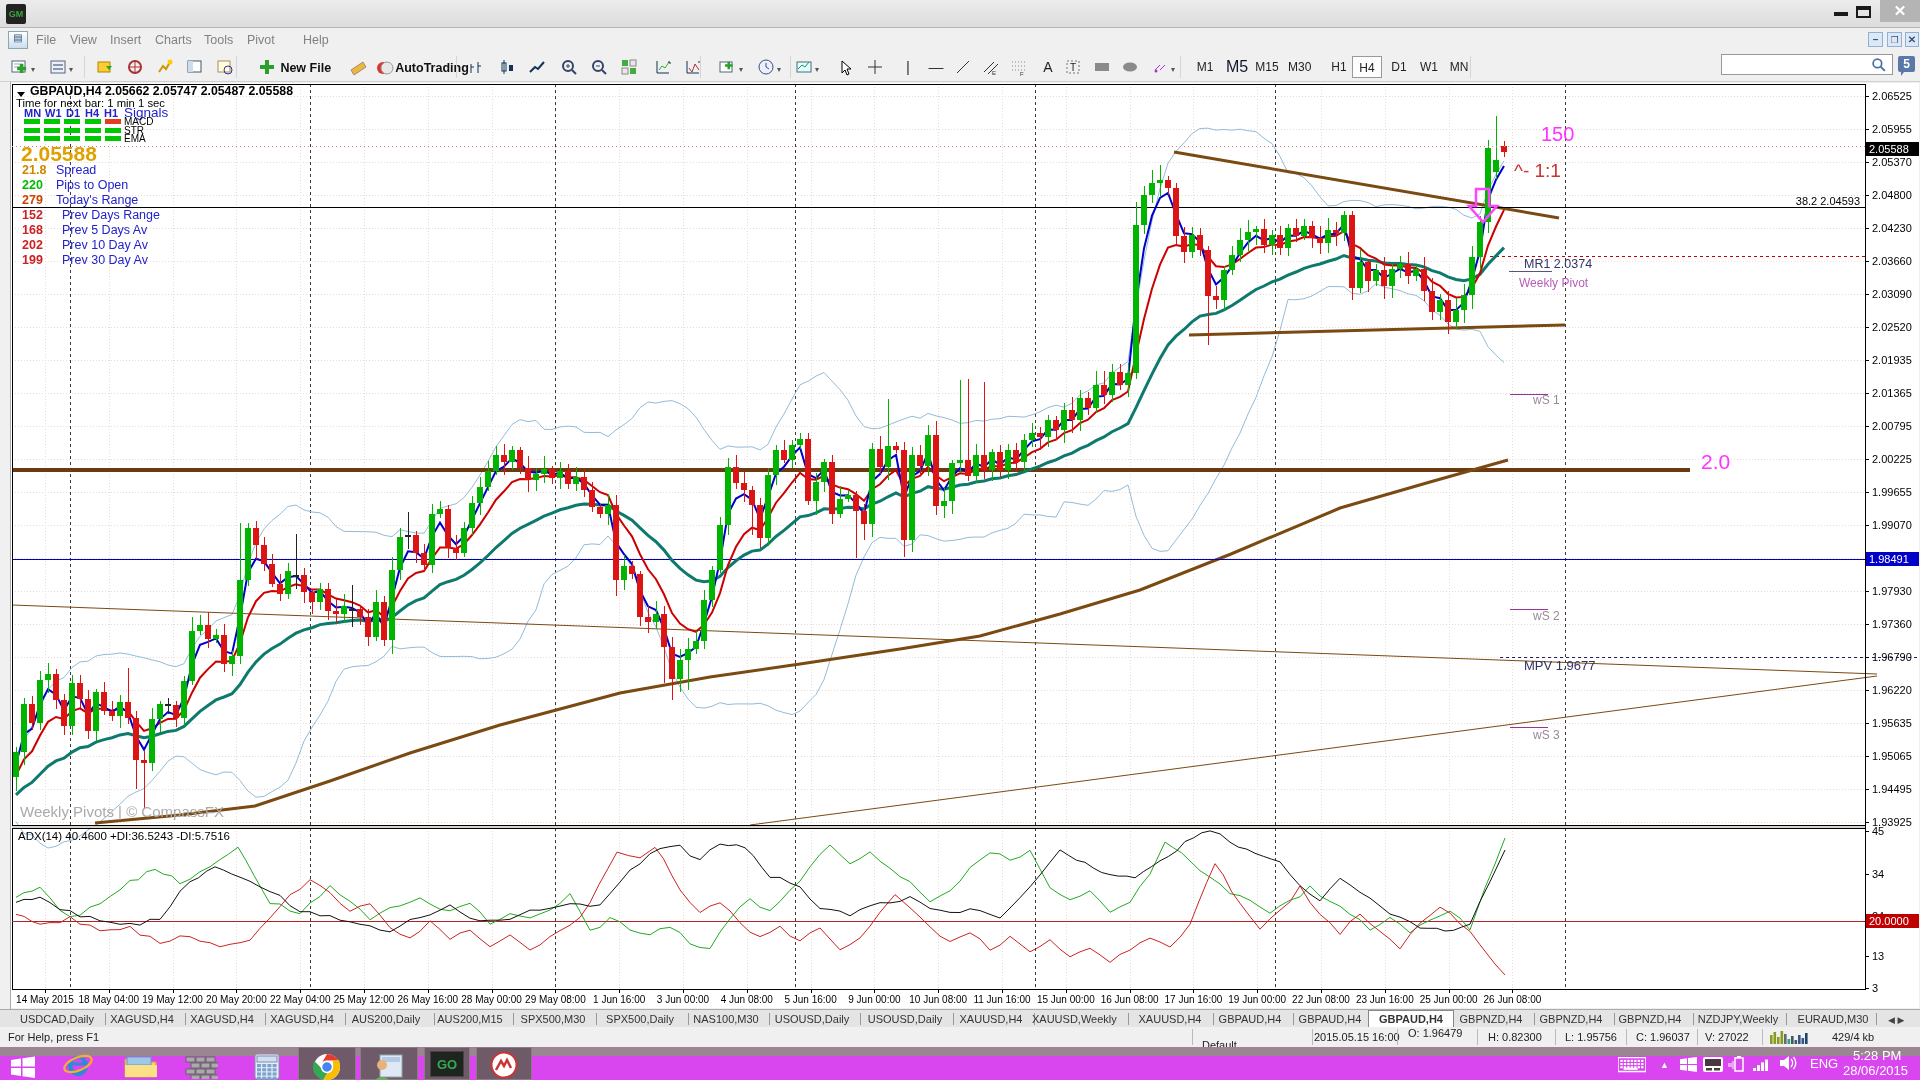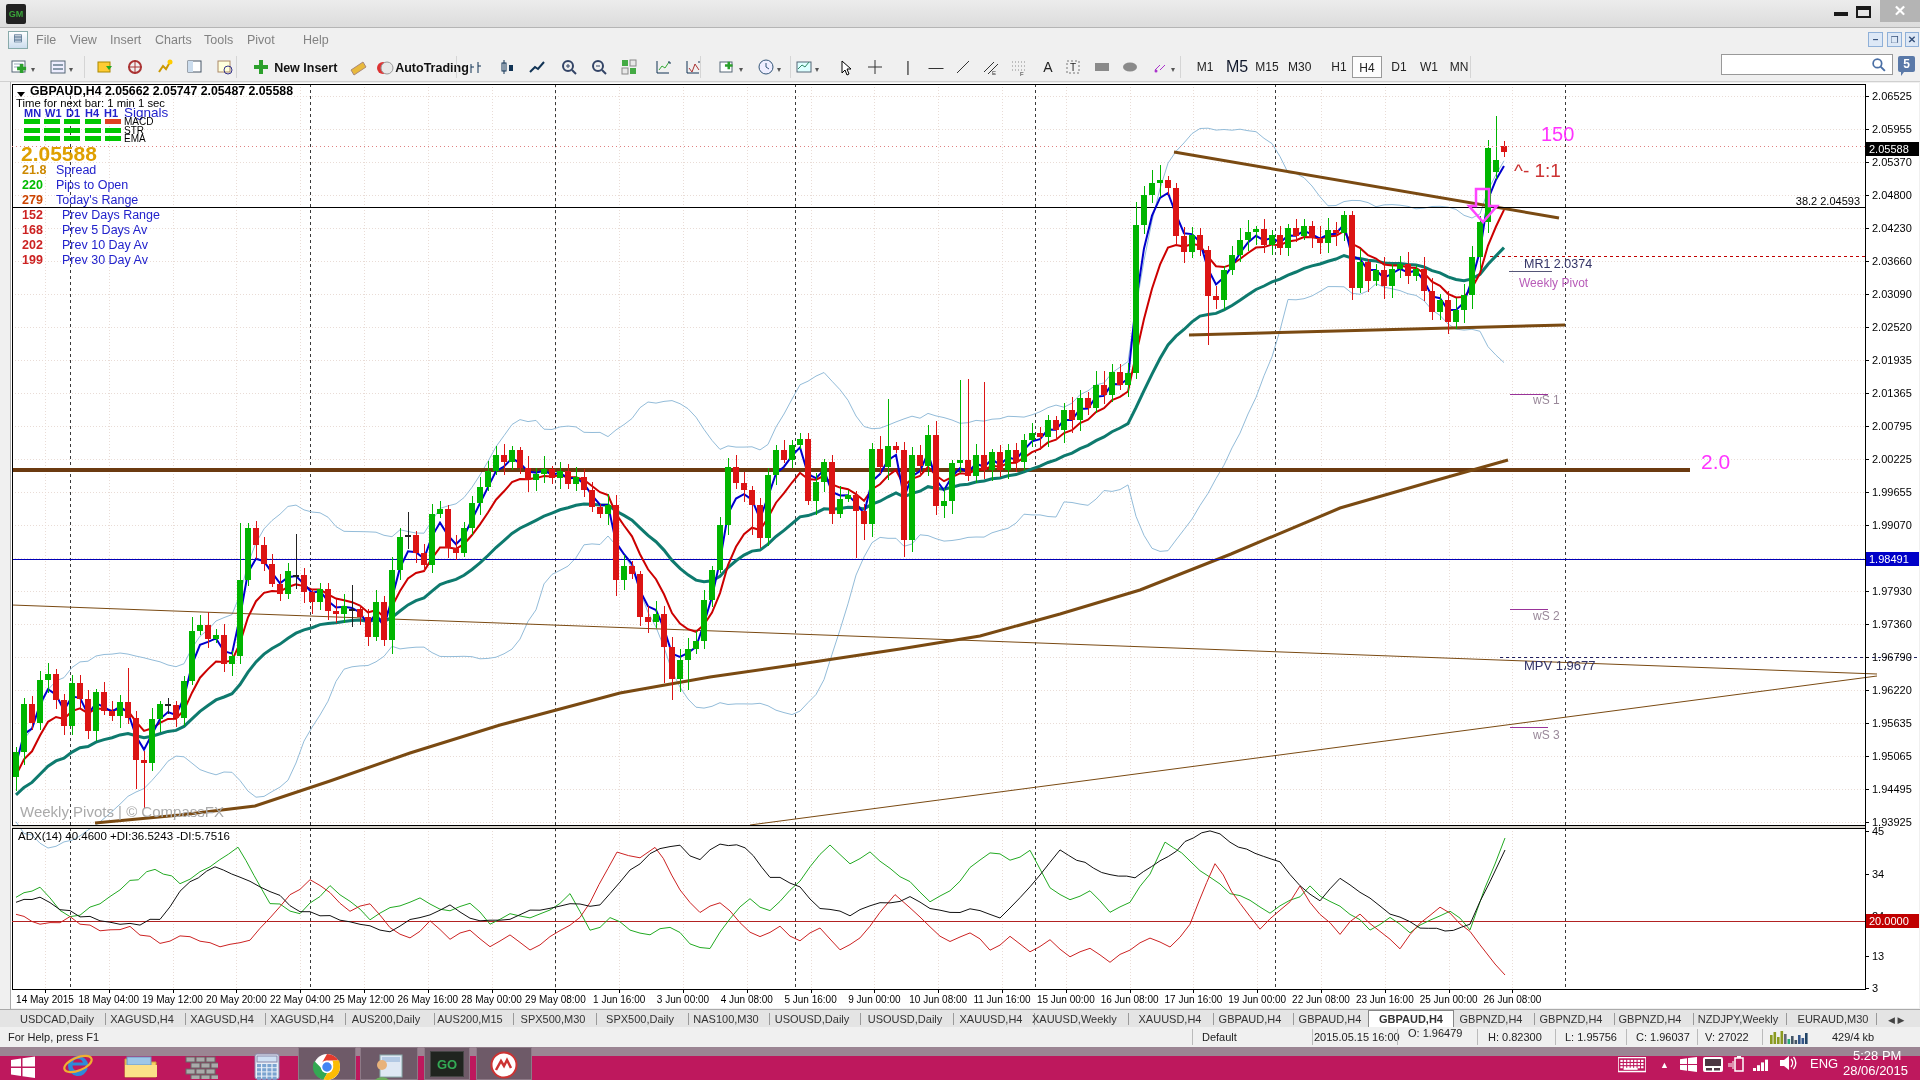--- a/index.html
+++ b/index.html
@@ -55,21 +55,21 @@
 <div class="abs" style="left:182px;top:2px;width:28px;height:24px;line-height:24px;text-align:center"><svg width="20" height="20" viewBox="0 0 20 20" style="vertical-align:middle">
         <rect x="2" y="3" width="13" height="11" fill="#fff" stroke="#456"></rect>
         <rect x="2" y="3" width="5" height="11" fill="#cde"></rect>
       </svg></div>
 <div class="abs" style="left:212px;top:2px;width:28px;height:24px;line-height:24px;text-align:center"><svg width="20" height="20" viewBox="0 0 20 20" style="vertical-align:middle">
         <rect x="2" y="3" width="12" height="11" fill="#ffd" stroke="#a86"></rect>
         <circle cx="12" cy="12" r="4" fill="none" stroke="#338"></circle>
       </svg></div>
 <div class="abs" style="left:244px;top:2px;width:100px;height:24px;line-height:24px;text-align:center"><svg width="20" height="20" viewBox="0 0 20 20" style="vertical-align:middle">
         <path d="M8 2 h4 v5 h5 v4 h-5 v5 h-4 v-5 h-5 v-4 h5 z" fill="#2ca02c"></path>
-      </svg><span style="font-size:12.5px;color:#111;font-weight:bold"> New Insert</span></div>
+      </svg><span style="font-size:12.5px;color:#111;font-weight:bold"> New File</span></div>
 <div class="abs" style="left:346px;top:2px;width:26px;height:24px;line-height:24px;text-align:center"><svg width="20" height="20" viewBox="0 0 20 20" style="vertical-align:middle">
         <path d="M2 12 l12 -8 3 5 -12 8 z" fill="#e8b93c" stroke="#a87"></path>
       </svg></div>
 <div class="abs" style="left:372px;top:2px;width:100px;height:24px;line-height:24px;text-align:center"><svg width="20" height="20" viewBox="0 0 20 20" style="vertical-align:middle">
         <circle cx="8" cy="10" r="6" fill="#d33"></circle>
         <circle cx="12" cy="10" r="6" fill="#e8e8e8" stroke="#999"></circle>
       </svg><span style="font-size:12.5px;color:#111;font-weight:bold">AutoTrading</span></div>
 <div class="abs" style="left:464px;top:2px;width:28px;height:24px;line-height:24px;text-align:center"><svg width="20" height="20" viewBox="0 0 20 20" style="vertical-align:middle">
         <path d="M3 15 v-9 m0 3 h3 m4 6 v-11 m0 4 h3" stroke="#135" fill="none"></path>
       </svg></div>
@@ -849,21 +849,21 @@
 <div class="abs" style="left:1693px;top:3px;width:1px;height:12px;background:#999"></div>
 <div class="abs" style="left:1690px;top:1px;width:96px;height:17px;text-align:center;line-height:16px;color:#333">NZDJPY,Weekly</div>
 <div class="abs" style="left:1786px;top:3px;width:1px;height:12px;background:#999"></div>
 <div class="abs" style="left:1790px;top:1px;width:86px;height:17px;text-align:center;line-height:16px;color:#333">EURAUD,M30</div>
 <div class="abs" style="left:1876px;top:3px;width:1px;height:12px;background:#999"></div>
 <div class="abs" style="left:1888px;top:5px;font-size:9px;color:#444">◀ ▶</div>
 </div>
 
 <div class="abs" style="left:0;top:1027px;width:1920px;height:20px;background:#f0f0f0;font-size:11px;color:#222">
   <span class="abs" style="left:8px;top:4px">For Help, press F1</span>
-  <span class="abs" style="left:1202px;top:4px">Default</span>
+  <span class="abs" style="left:1202px;top:12px">Default</span>
   <span class="abs" style="left:1314px;top:4px">2015.05.15 16:00</span>
   <span class="abs" style="left:1408px;top:0">O: 1.96479</span>
   <span class="abs" style="left:1488px;top:4px">H: 0.82300</span>
   <span class="abs" style="left:1565px;top:4px">L: 1.95756</span>
   <span class="abs" style="left:1636px;top:4px">C: 1.96037</span>
   <span class="abs" style="left:1705px;top:4px">V: 27022</span>
   <span class="abs" style="left:1832px;top:4px">429/4 kb</span>
   <div class="abs" style="left:1192px;top:2px;width:1px;height:16px;background:#bbb"></div>
   <div class="abs" style="left:1312px;top:2px;width:1px;height:16px;background:#bbb"></div>
   <div class="abs" style="left:1397px;top:2px;width:1px;height:16px;background:#bbb"></div>
@@ -880,21 +880,21 @@
       <rect x="14.0" y="4" width="2.6" height="10" fill="#667"></rect>
       <rect x="17.5" y="9" width="2.6" height="5" fill="#2a7"></rect>
       <rect x="21.0" y="6" width="2.6" height="8" fill="#456"></rect>
       <rect x="24.5" y="10" width="2.6" height="4" fill="#456"></rect>
       <rect x="28.0" y="5" width="2.6" height="9" fill="#358"></rect>
       <rect x="31.5" y="8" width="2.6" height="6" fill="#358"></rect>
       <rect x="35.0" y="3" width="2.6" height="11" fill="#246"></rect>
     </svg>
 </div>
 
-<div class="abs" style="left:0;top:1047px;width:1920px;height:33px;background:#be185d">
+<div class="abs" style="left:0;top:1047px;width:1920px;height:33px;background:#d946ef">
   <div class="abs" style="left:0;top:0;width:1920px;height:9px;background:#9b8593"></div>
 <div class="abs" style="left:10px;top:9px"><svg width="26" height="22" viewBox="0 0 26 22">
         <path d="M1 4 l10 -1.5 v8 h-10 z M12.5 2.3 L25 0.5 v10 h-12.5 z M1 12 h10 v8 l-10 -1.5 z M12.5 12 H25 v10 l-12.5 -1.8 z" fill="#fff"></path>
       </svg></div>
 <div class="abs" style="left:62px;top:5px"><svg width="32" height="28" viewBox="0 0 32 28">
         <path d="M16 4 a10 10 0 1 0 9.8 12 l-5 0 a5.5 5.5 0 0 1 -10.3 -2.5 l15.8 0 a10 10 0 0 0 -10.3 -9.5 z M10.8 10.5 a5.5 5.5 0 0 1 10.2 0 z" fill="#2e8ad8"></path>
         <ellipse cx="16" cy="12" rx="14.5" ry="6.5" fill="none" stroke="#f0b030" stroke-width="2.2" transform="rotate(-22 16 12)"></ellipse>
       </svg></div>
 <div class="abs" style="left:124px;top:8px"><svg width="34" height="24" viewBox="0 0 34 24">
         <path d="M1 4 h10 l3 3 h18 v15 h-31 z" fill="#f7d064" stroke="#caa23c"></path>

